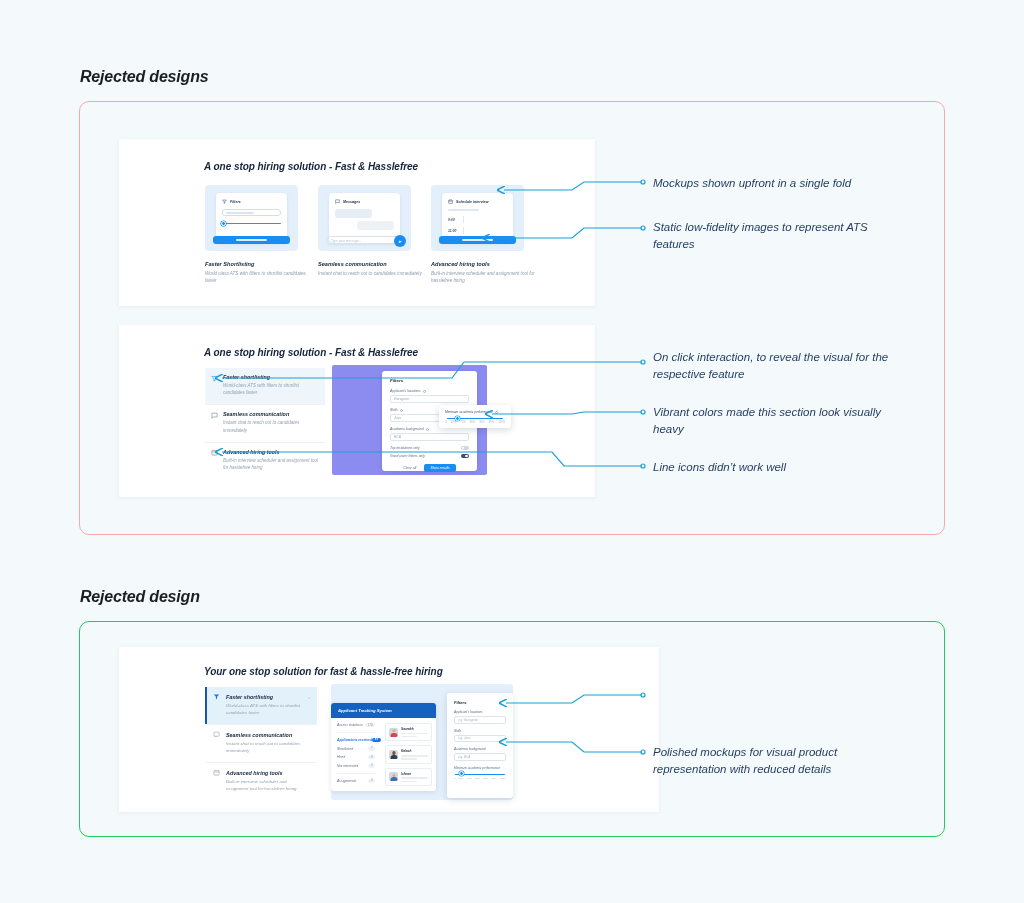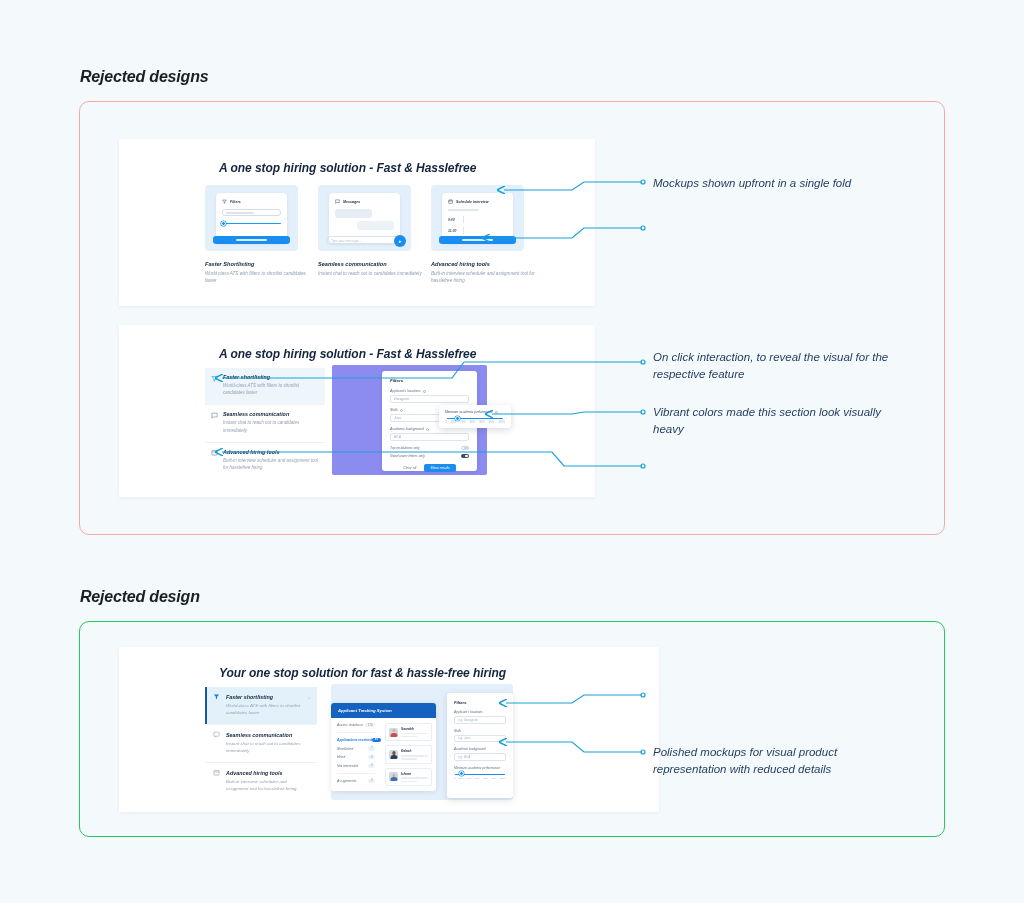--- a/index.html
+++ b/index.html
@@ -33,22 +33,22 @@
   .mockup {
     position: absolute;
     background: #ffffff;
     box-shadow: 0 1px 4px rgba(20,40,70,.06);
   }
   #mockup-1 { left: 119px; top: 139px; width: 476px; height: 167px; }
   #mockup-2 { left: 119px; top: 325px; width: 476px; height: 172px; }
   #mockup-3 { left: 119px; top: 647px; width: 540px; height: 165px; }
 
   .mock-heading {
-    position: absolute; left: 100px;
-    font-size: 12px; font-weight: bold; color: #14253d;
+    position: absolute; left: 85px;
+    font-size: 10px; font-weight: bold; color: #14253d;
     letter-spacing: -0.05px; white-space: nowrap;
   }
 
   
   .tile {
     position: absolute; top: 46px; width: 93px; height: 66px;
     background: #e3f0fb; border-radius: 4px;
   }
   .tile.t1 { left: 86px; }
   .tile.t2 { left: 199px; }
@@ -565,17 +565,19 @@
     <circle cx="643" cy="466" r="2" class="dot"></circle>
 
     <path d="M506,703 L572,703 L584,695 L642,695" fill="none" stroke="#18a0d8" stroke-width="1.2" marker-start="url(#arw)"></path>
     <circle cx="643" cy="695" r="2" class="dot"></circle>
 
     <path d="M506,742 L572,742 L584,752 L642,752" fill="none" stroke="#18a0d8" stroke-width="1.2" marker-start="url(#arw)"></path>
     <circle cx="643" cy="752" r="2" class="dot"></circle>
   </svg>
 
   <div class="anno" style="left:653px;top:175px">Mockups shown upfront in a single fold</div>
+  <div class="anno" style="left:653px;top:219px">Static low-fidelity images to represent ATS features</div>
   <div class="anno" style="left:653px;top:349px">On click interaction, to reveal the visual for the respective feature</div>
   <div class="anno" style="left:653px;top:404px">Vibrant colors made this section look visually heavy</div>
+  <div class="anno" style="left:653px;top:459px">Line icons didn’t work well</div>
   <div class="anno" style="left:653px;top:744px">Polished mockups for visual product representation with reduced details</div>
 
 </div>
 
 </body></html>

